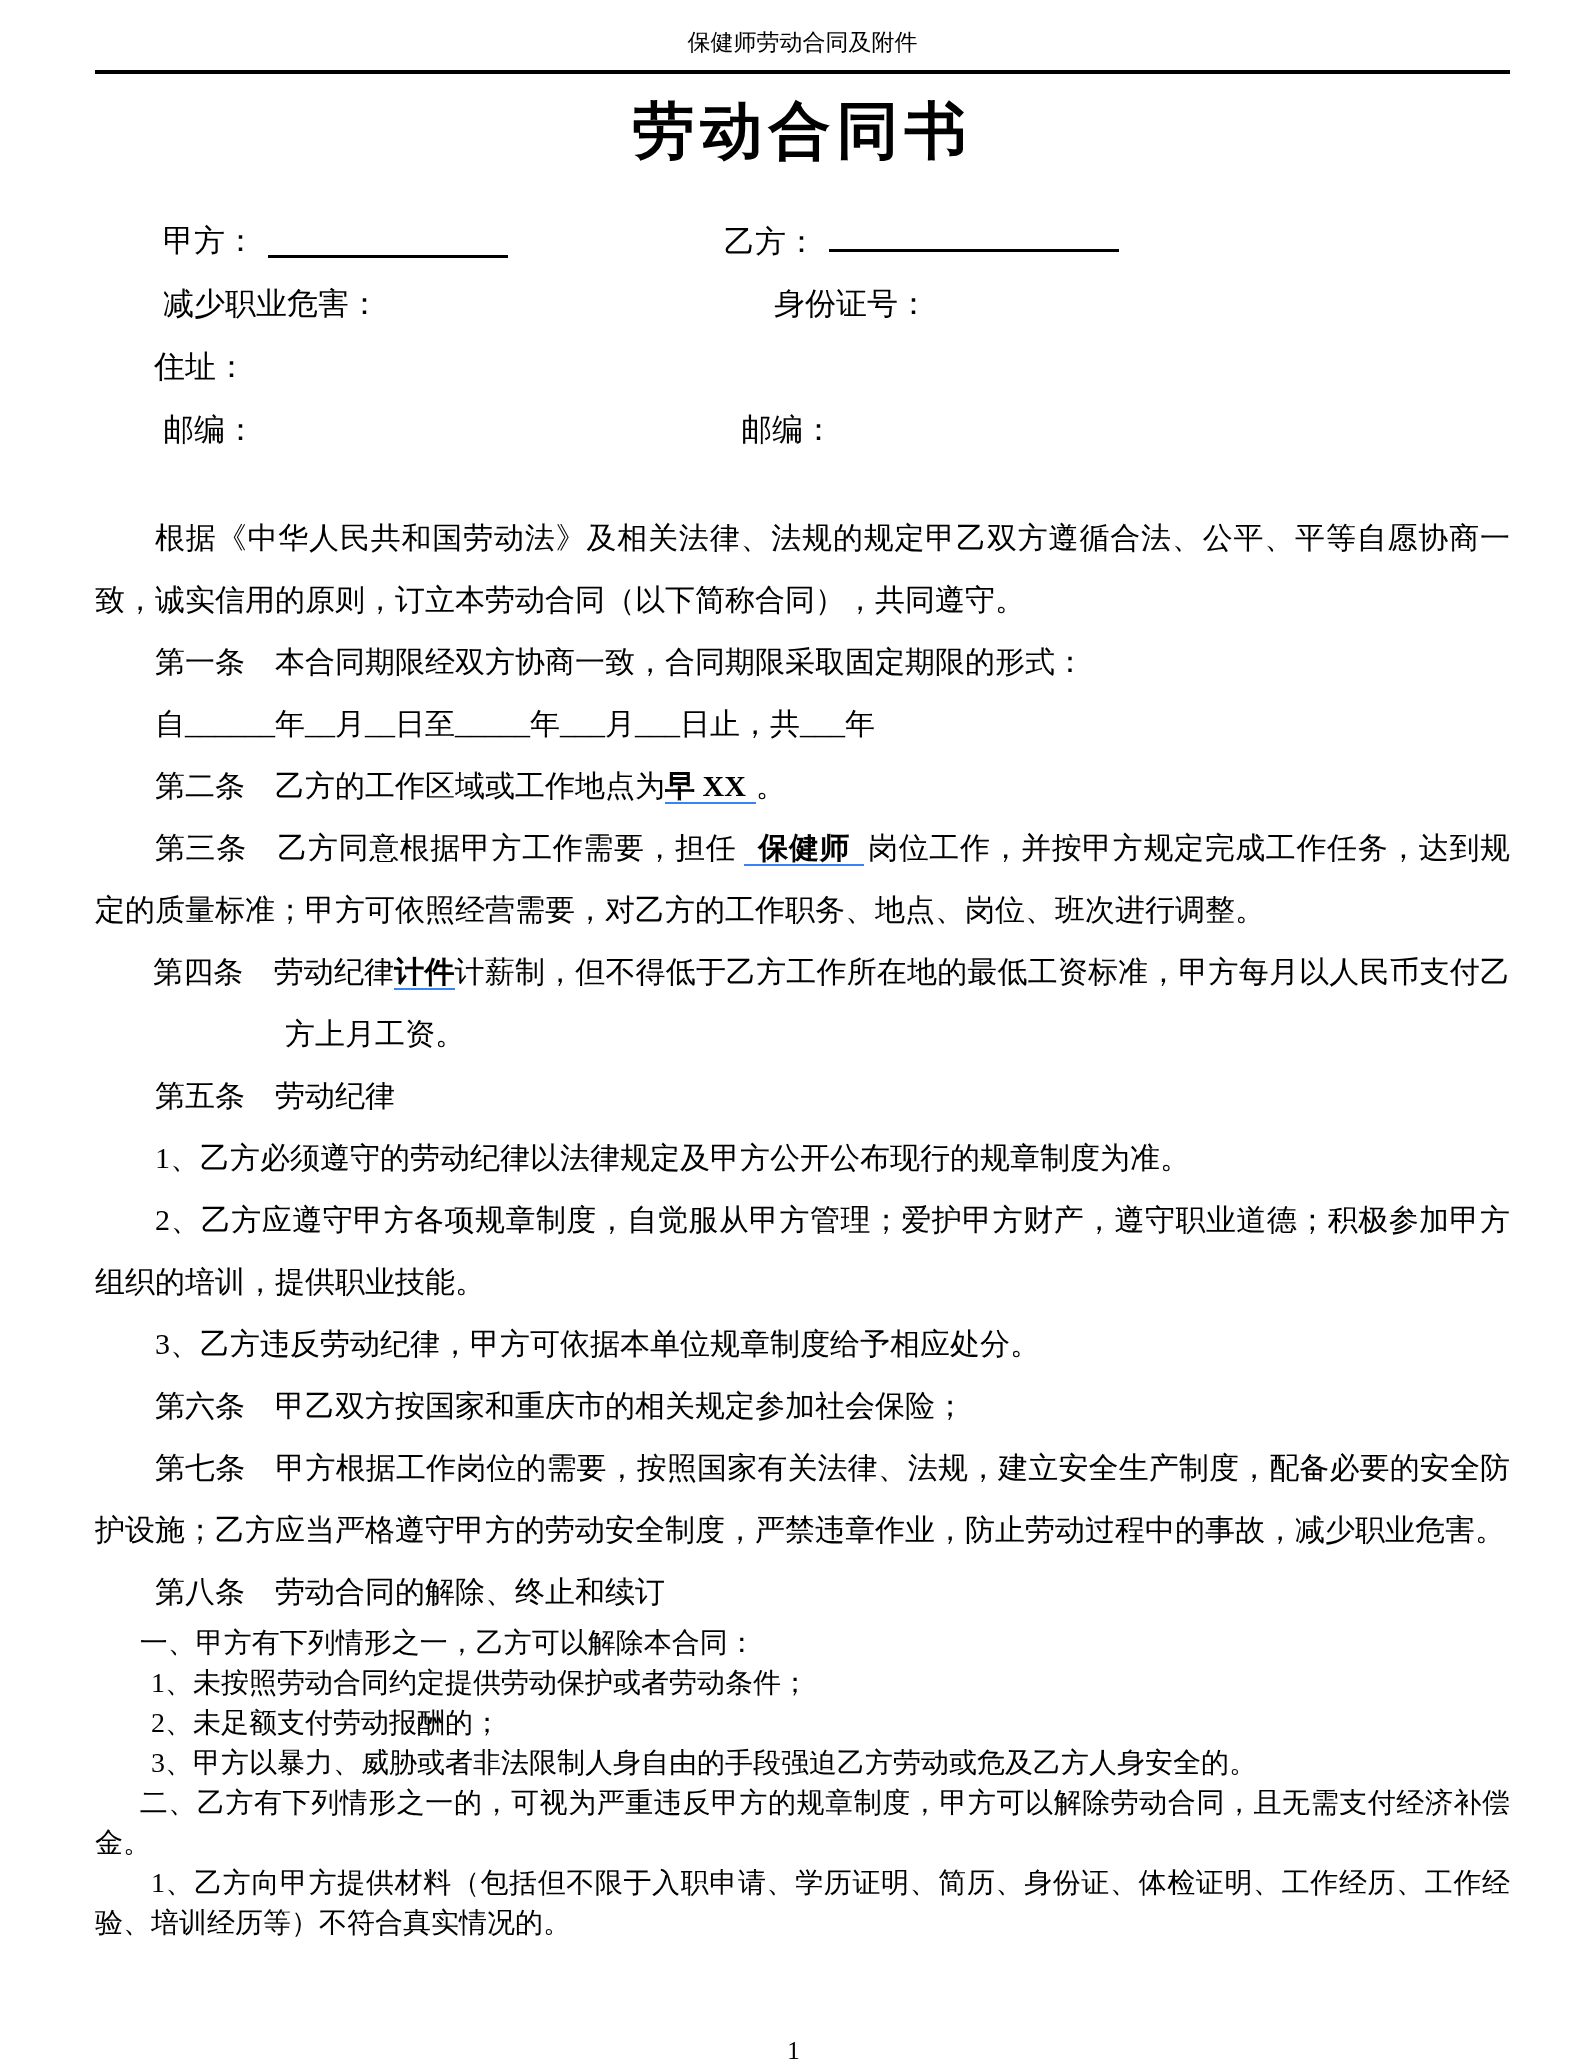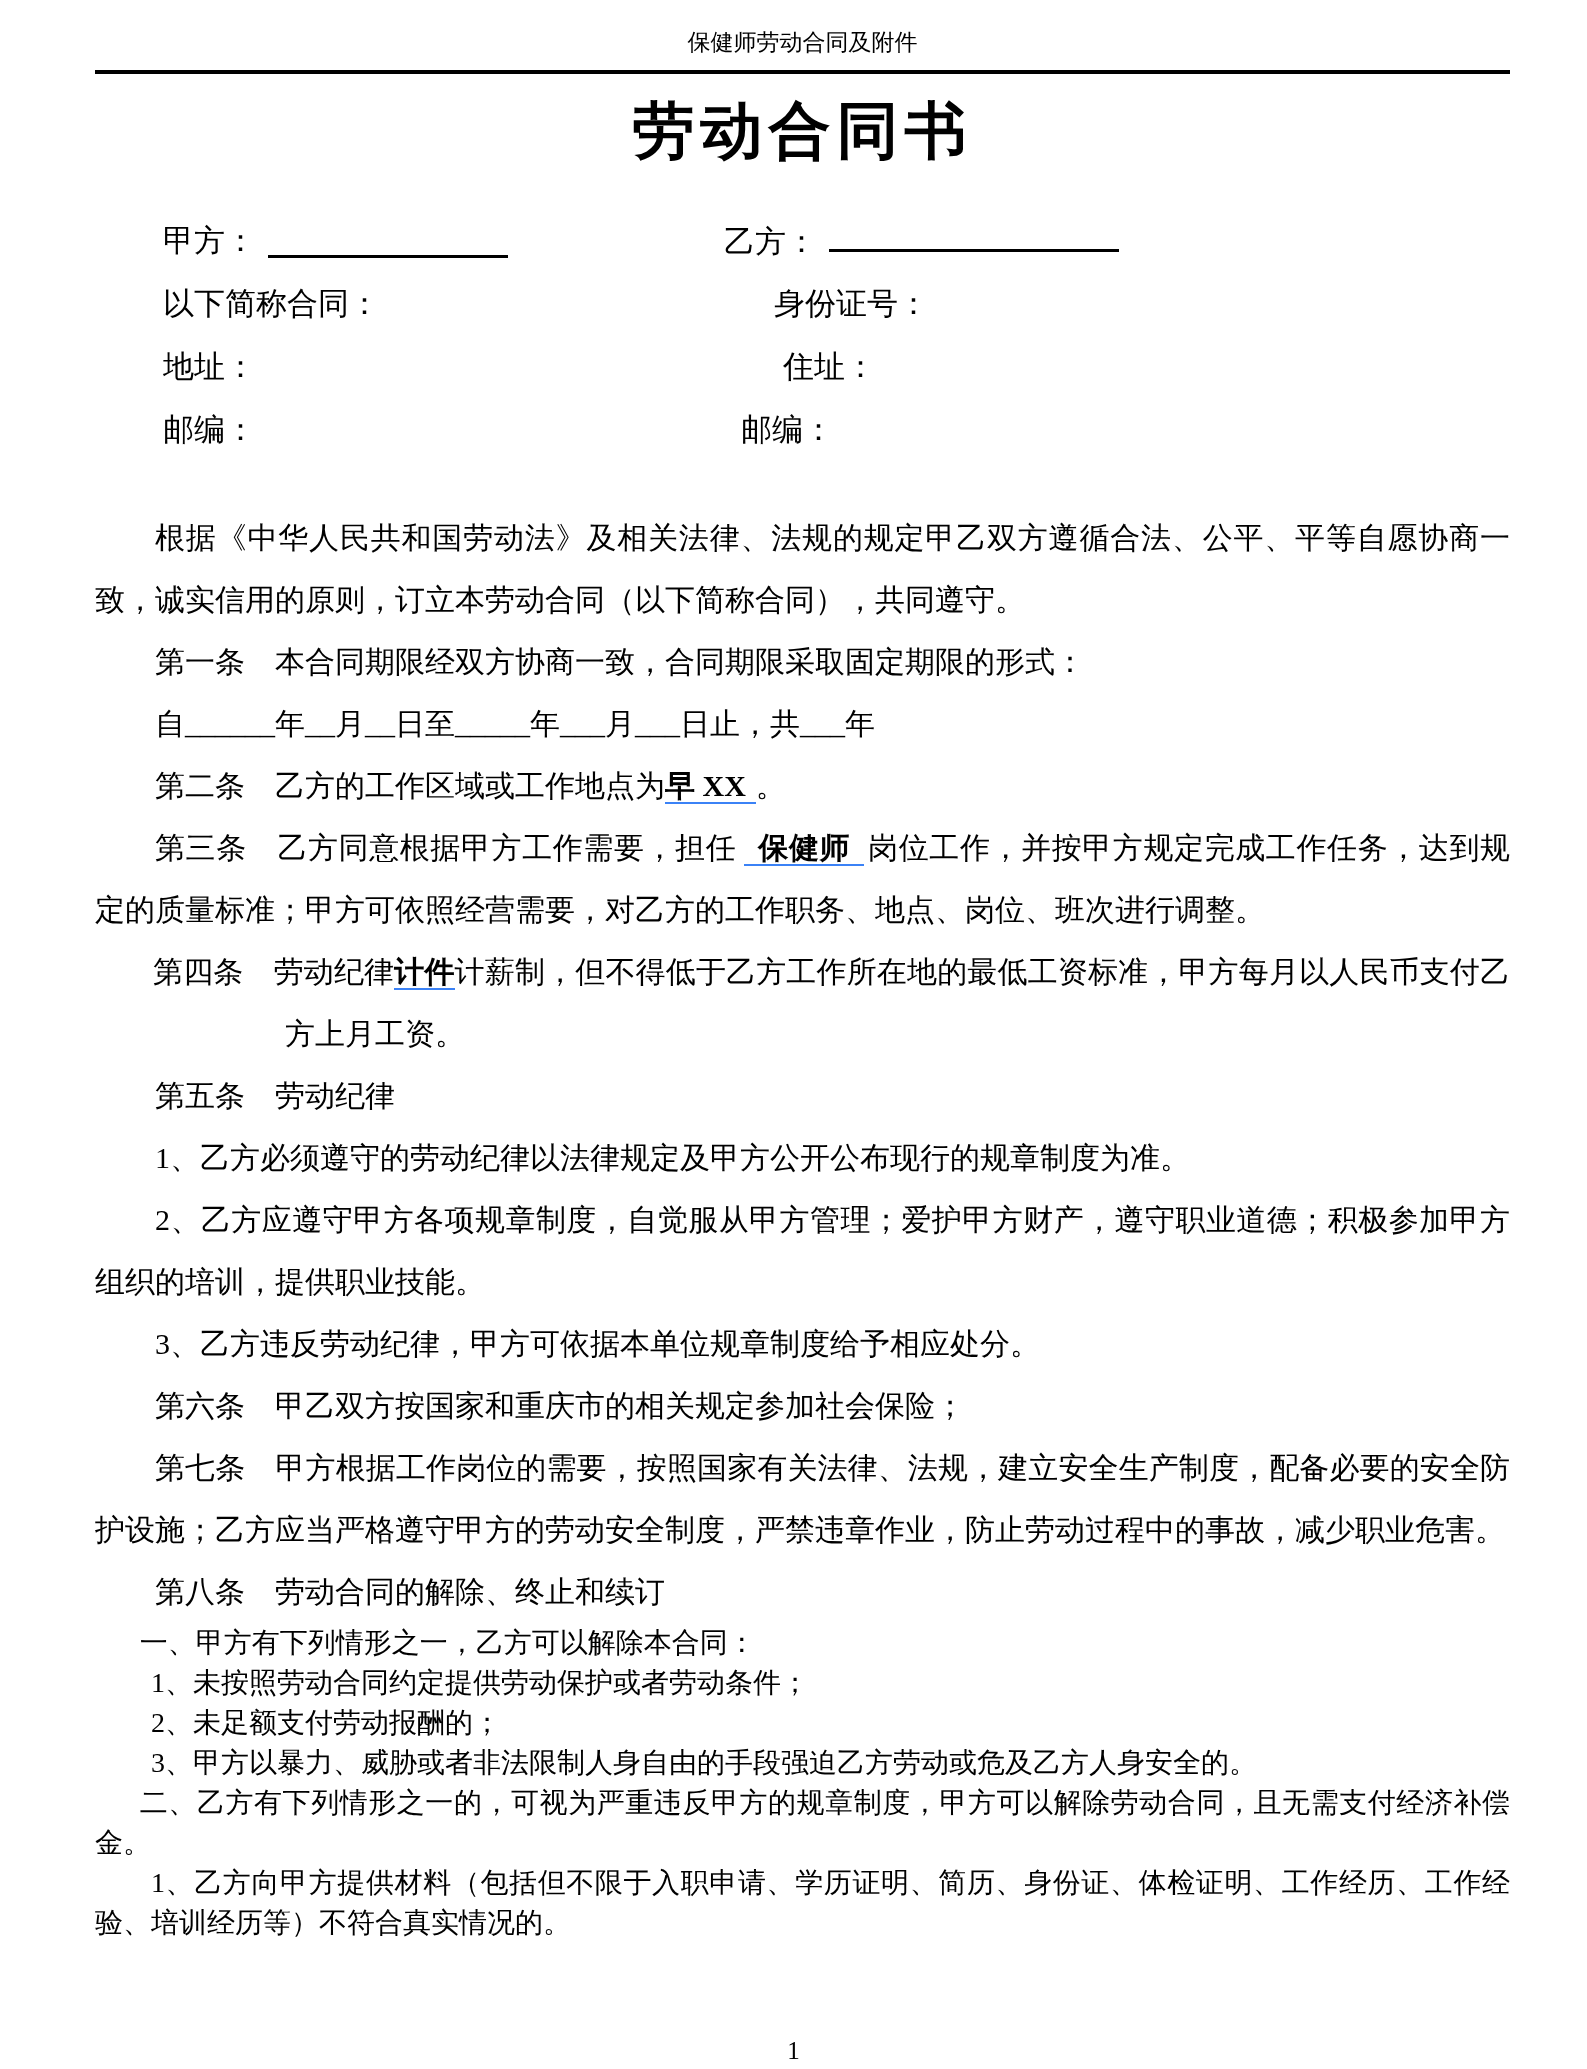--- a/index.html
+++ b/index.html
@@ -102,30 +102,27 @@
         <span>甲方：</span>
         <span class="blank-line w-240"></span>
       </div>
       <div class="party-right pr-off-0">
         <span>乙方：</span>
         <span class="blank-line w-290"></span>
       </div>
     </div>
     <div class="party-row">
       <div class="party-left">
-        <span>以下简称合同：</span>
+        <span>减少职业危害：</span>
       </div>
       <div class="party-right pr-off-50">
         <span>身份证号：</span>
       </div>
     </div>
     <div class="party-row">
-      <div class="party-left">
-        <span>地址：</span>
-      </div>
       <div class="party-right pr-off-59">
         <span>住址：</span>
       </div>
     </div>
     <div class="party-row">
       <div class="party-left">
         <span>邮编：</span>
       </div>
       <div class="party-right pr-off-17">
         <span>邮编：</span>

